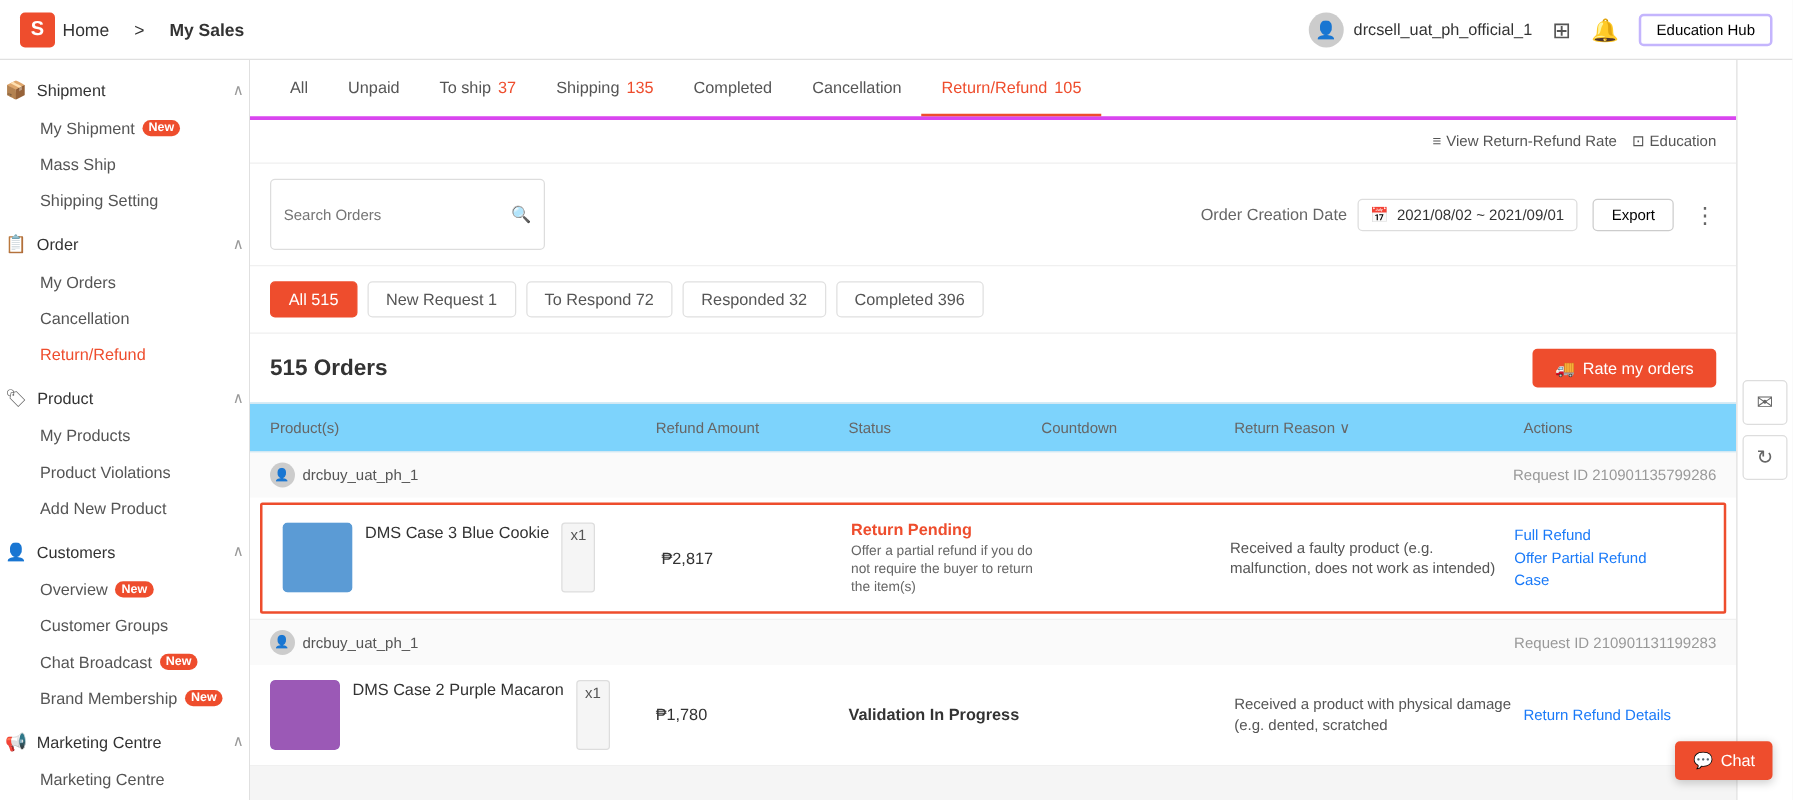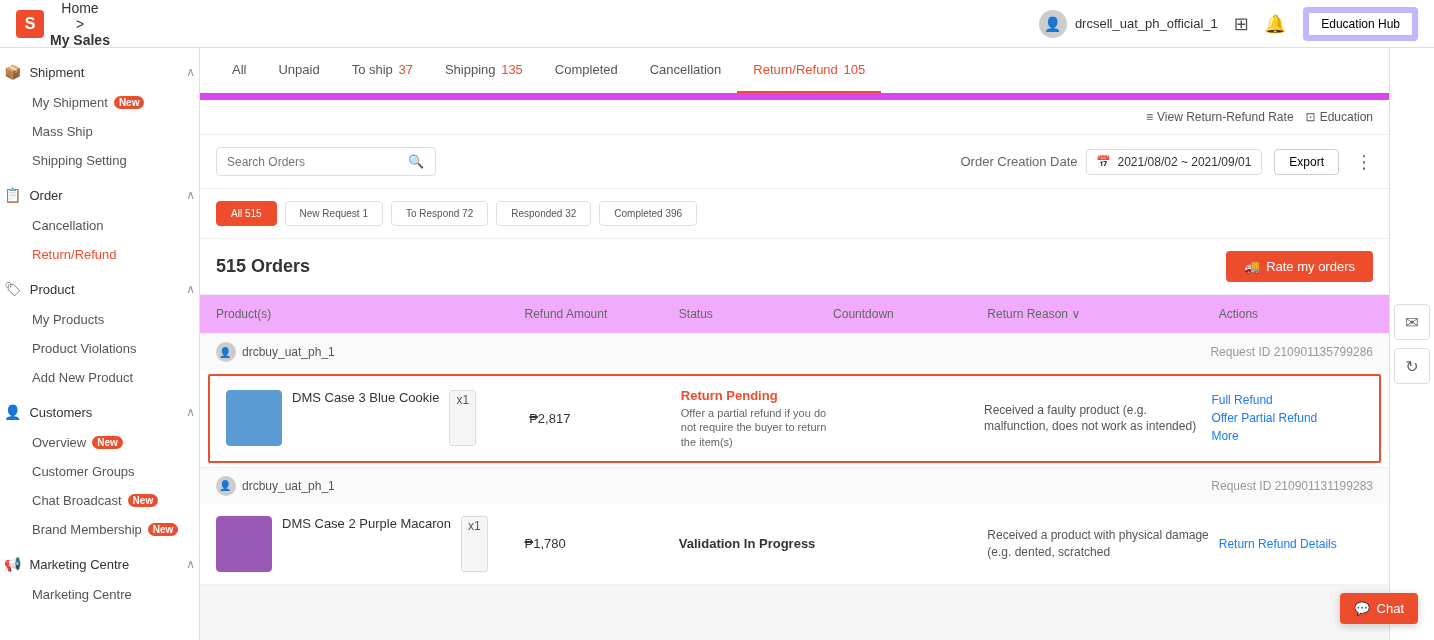--- a/index.html
+++ b/index.html
@@ -11,28 +11,28 @@
       border-bottom: 1px solid #e0e0e0;
       height: 48px;
       display: flex;
       align-items: center;
       padding: 0 16px;
       justify-content: space-between;
       flex-shrink: 0;
     }
     .top-nav-left { display: flex; align-items: center; gap: 6px; }
     .shopee-logo { width: 28px; height: 28px; background: #ee4d2d; border-radius: 4px; display: flex; align-items: center; justify-content: center; color: #fff; font-size: 16px; font-weight: bold; }
-    .breadcrumb { display: flex; align-items: center; gap: 0; font-size: 14px; color: #333; flex-direction: column; }
+    .breadcrumb { display: flex; align-items: center; gap: 20px; font-size: 14px; color: #333; }
     .breadcrumb-current { font-weight: 600; }
     .top-nav-right { display: flex; align-items: center; gap: 16px; }
     .user-info { display: flex; align-items: center; gap: 8px; font-size: 13px; }
     .avatar { width: 28px; height: 28px; border-radius: 50%; background: #ccc; display: flex; align-items: center; justify-content: center; color: #666; font-size: 14px; }
     .grid-icon { font-size: 18px; color: #555; cursor: pointer; }
     .bell-icon { font-size: 18px; color: #555; cursor: pointer; }
-    .edu-btn { border: 6px solid #c4b5fd; border-radius: 4px; padding: 4px 12px; font-size: 12px; cursor: pointer; background: #fff; }
+    .edu-btn { border: 2px solid #c4b5fd; border-radius: 4px; padding: 4px 12px; font-size: 12px; cursor: pointer; background: #fff; }
 
     
     .layout { display: flex; flex: 1; overflow: hidden; }
 
     
     .sidebar {
       width: 200px;
       background: #fff;
       border-right: 1px solid #e0e0e0;
       overflow-y: auto;
@@ -82,21 +82,21 @@
     .content-card {
       background: #fff;
       margin: 0;
     }
 
     
     .tab-bar {
       display: flex;
       align-items: center;
       padding: 0 16px;
-      border-bottom: 7px solid #d946ef;
+      border-bottom: 3px solid #d946ef;
       background: #fff;
     }
     .tab-item {
       padding: 14px 16px;
       font-size: 13px;
       color: #555;
       cursor: pointer;
       border-bottom: 2px solid transparent;
       white-space: nowrap;
     }
@@ -121,21 +121,21 @@
       align-items: center;
       justify-content: space-between;
       padding: 12px 16px;
       border-bottom: 1px solid #f0f0f0;
     }
     .search-box {
       display: flex;
       align-items: center;
       border: 1px solid #ddd;
       border-radius: 4px;
-      padding: 6px 10px;
+      padding: 20px 10px;
       width: 220px;
       background: #fff;
     }
     .search-box input {
       border: none;
       outline: none;
       font-size: 12px;
       color: #999;
       flex: 1;
       background: transparent;
@@ -151,21 +151,21 @@
     .sub-tab-bar {
       display: flex;
       align-items: center;
       padding: 12px 16px;
       gap: 8px;
       border-bottom: 1px solid #f0f0f0;
     }
     .sub-tab {
       padding: 6px 14px;
       border-radius: 4px;
-      font-size: 10px;
+      font-size: 13px;
       cursor: pointer;
       border: 1px solid #e0e0e0;
       background: #fff;
       color: #555;
     }
     .sub-tab.active { background: #ee4d2d; color: #fff; border-color: #ee4d2d; font-weight: 500; }
 
     
     .orders-header {
       display: flex;
@@ -186,21 +186,21 @@
       align-items: center;
       gap: 6px;
       font-weight: 500;
     }
 
     
     .table-header {
       display: grid;
       grid-template-columns: 2fr 1fr 1fr 1fr 1.5fr 1fr;
       padding: 8px 16px;
-      background: #f0abfc;
+      background: #7dd3fc;
       border-top: 1px solid #f0f0f0;
       border-bottom: 1px solid #f0f0f0;
       font-size: 12px;
       color: #666;
     }
     .table-header .col { padding: 4px 0; }
 
     
     .order-group { border-bottom: 1px solid #f0f0f0; }
     .order-group-header {
@@ -322,20 +322,23 @@
         <span>Shipping Setting</span>
       </div>
     </div>
 
     <div class="sidebar-section">
       <div class="sidebar-section-header">
         <span><span class="sidebar-section-icon">📋</span><span>Order</span></span>
         <span class="icon">∧</span>
       </div>
       <div class="sidebar-item">
+        <span>My Orders</span>
+      </div>
+      <div class="sidebar-item">
         <span>Cancellation</span>
       </div>
       <div class="sidebar-item active">
         <span>Return/Refund</span>
       </div>
     </div>
 
     <div class="sidebar-section">
       <div class="sidebar-section-header">
         <span><span class="sidebar-section-icon">🏷</span><span>Product</span></span>
@@ -477,21 +480,21 @@
           <div class="refund-amount">₱2,817</div>
           <div class="status-col">
             <div class="status-pending">Return Pending</div>
             <div class="status-desc">Offer a partial refund if you do not require the buyer to return the item(s)</div>
           </div>
           <div></div>
           <div class="return-reason">Received a faulty product (e.g. malfunction, does not work as intended)</div>
           <div class="actions-col">
             <span class="action-link">Full Refund</span>
             <span class="action-link">Offer Partial Refund</span>
-            <span class="action-more">More</span>
+            <span class="action-more">Case</span>
           </div>
         </div>
       </div>
 
       <div class="order-group">
         <div class="order-group-header">
           <div class="buyer-info">
             <div class="buyer-avatar">👤</div>
             <span>drcbuy_uat_ph_1</span>
           </div>

